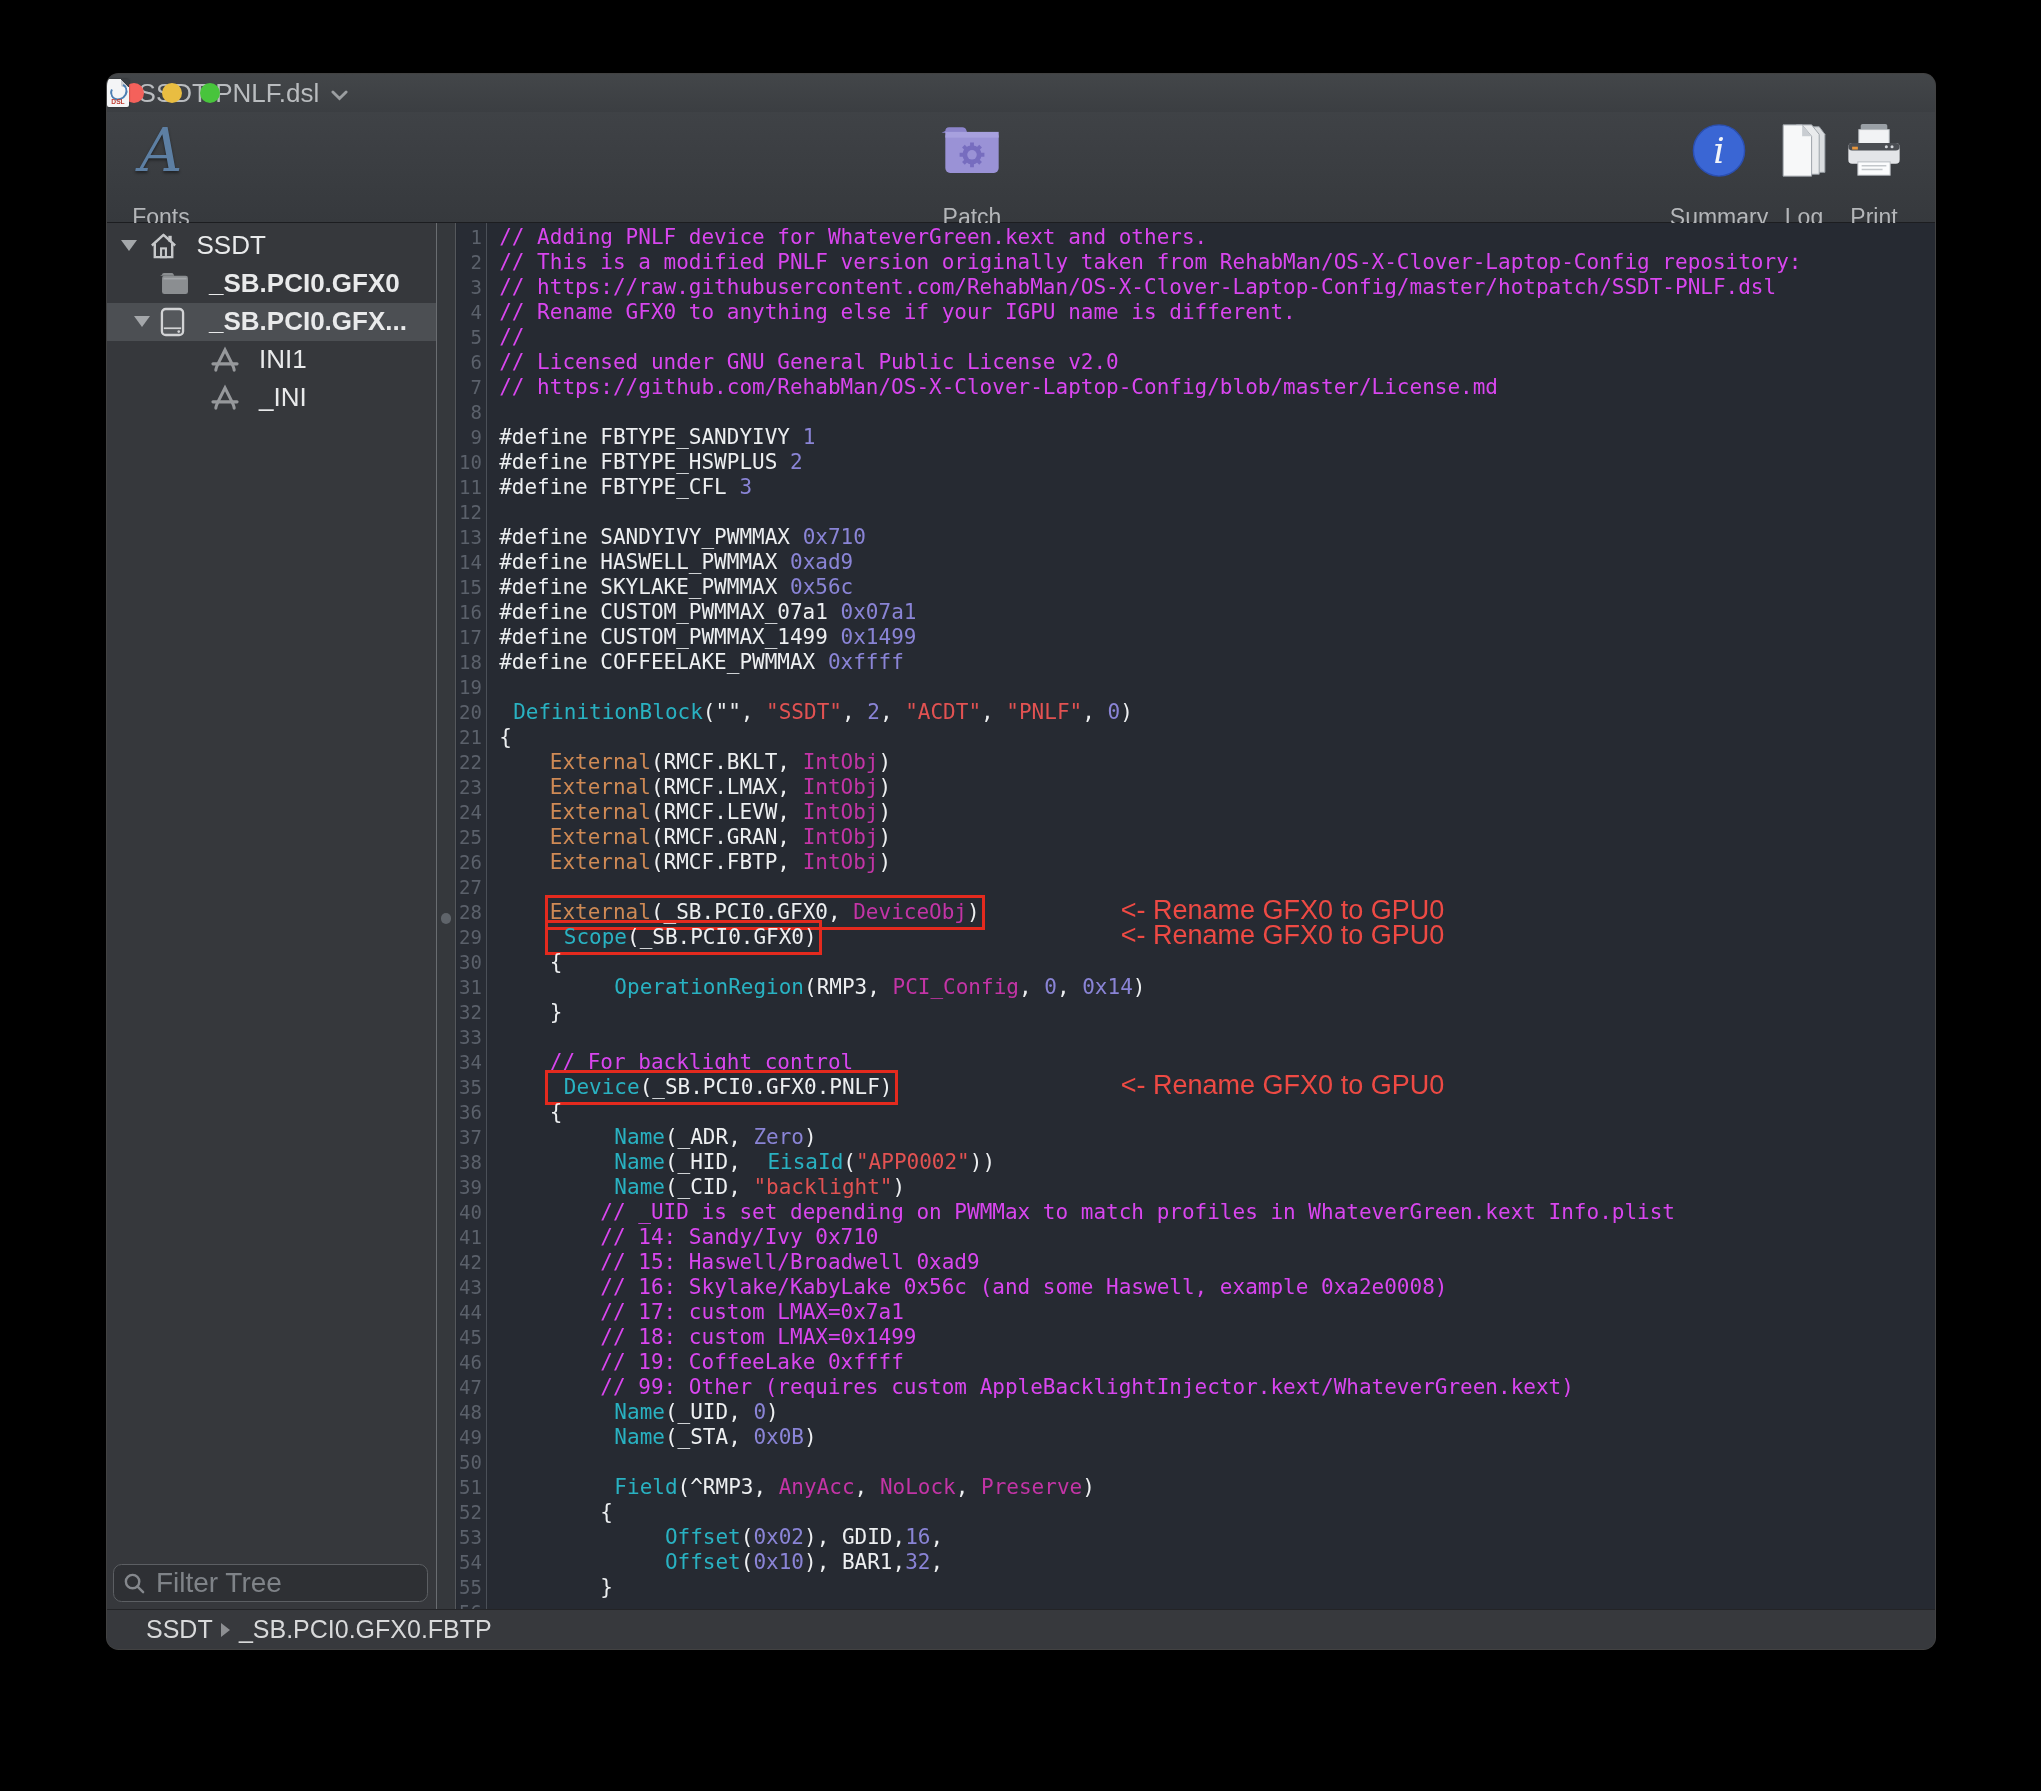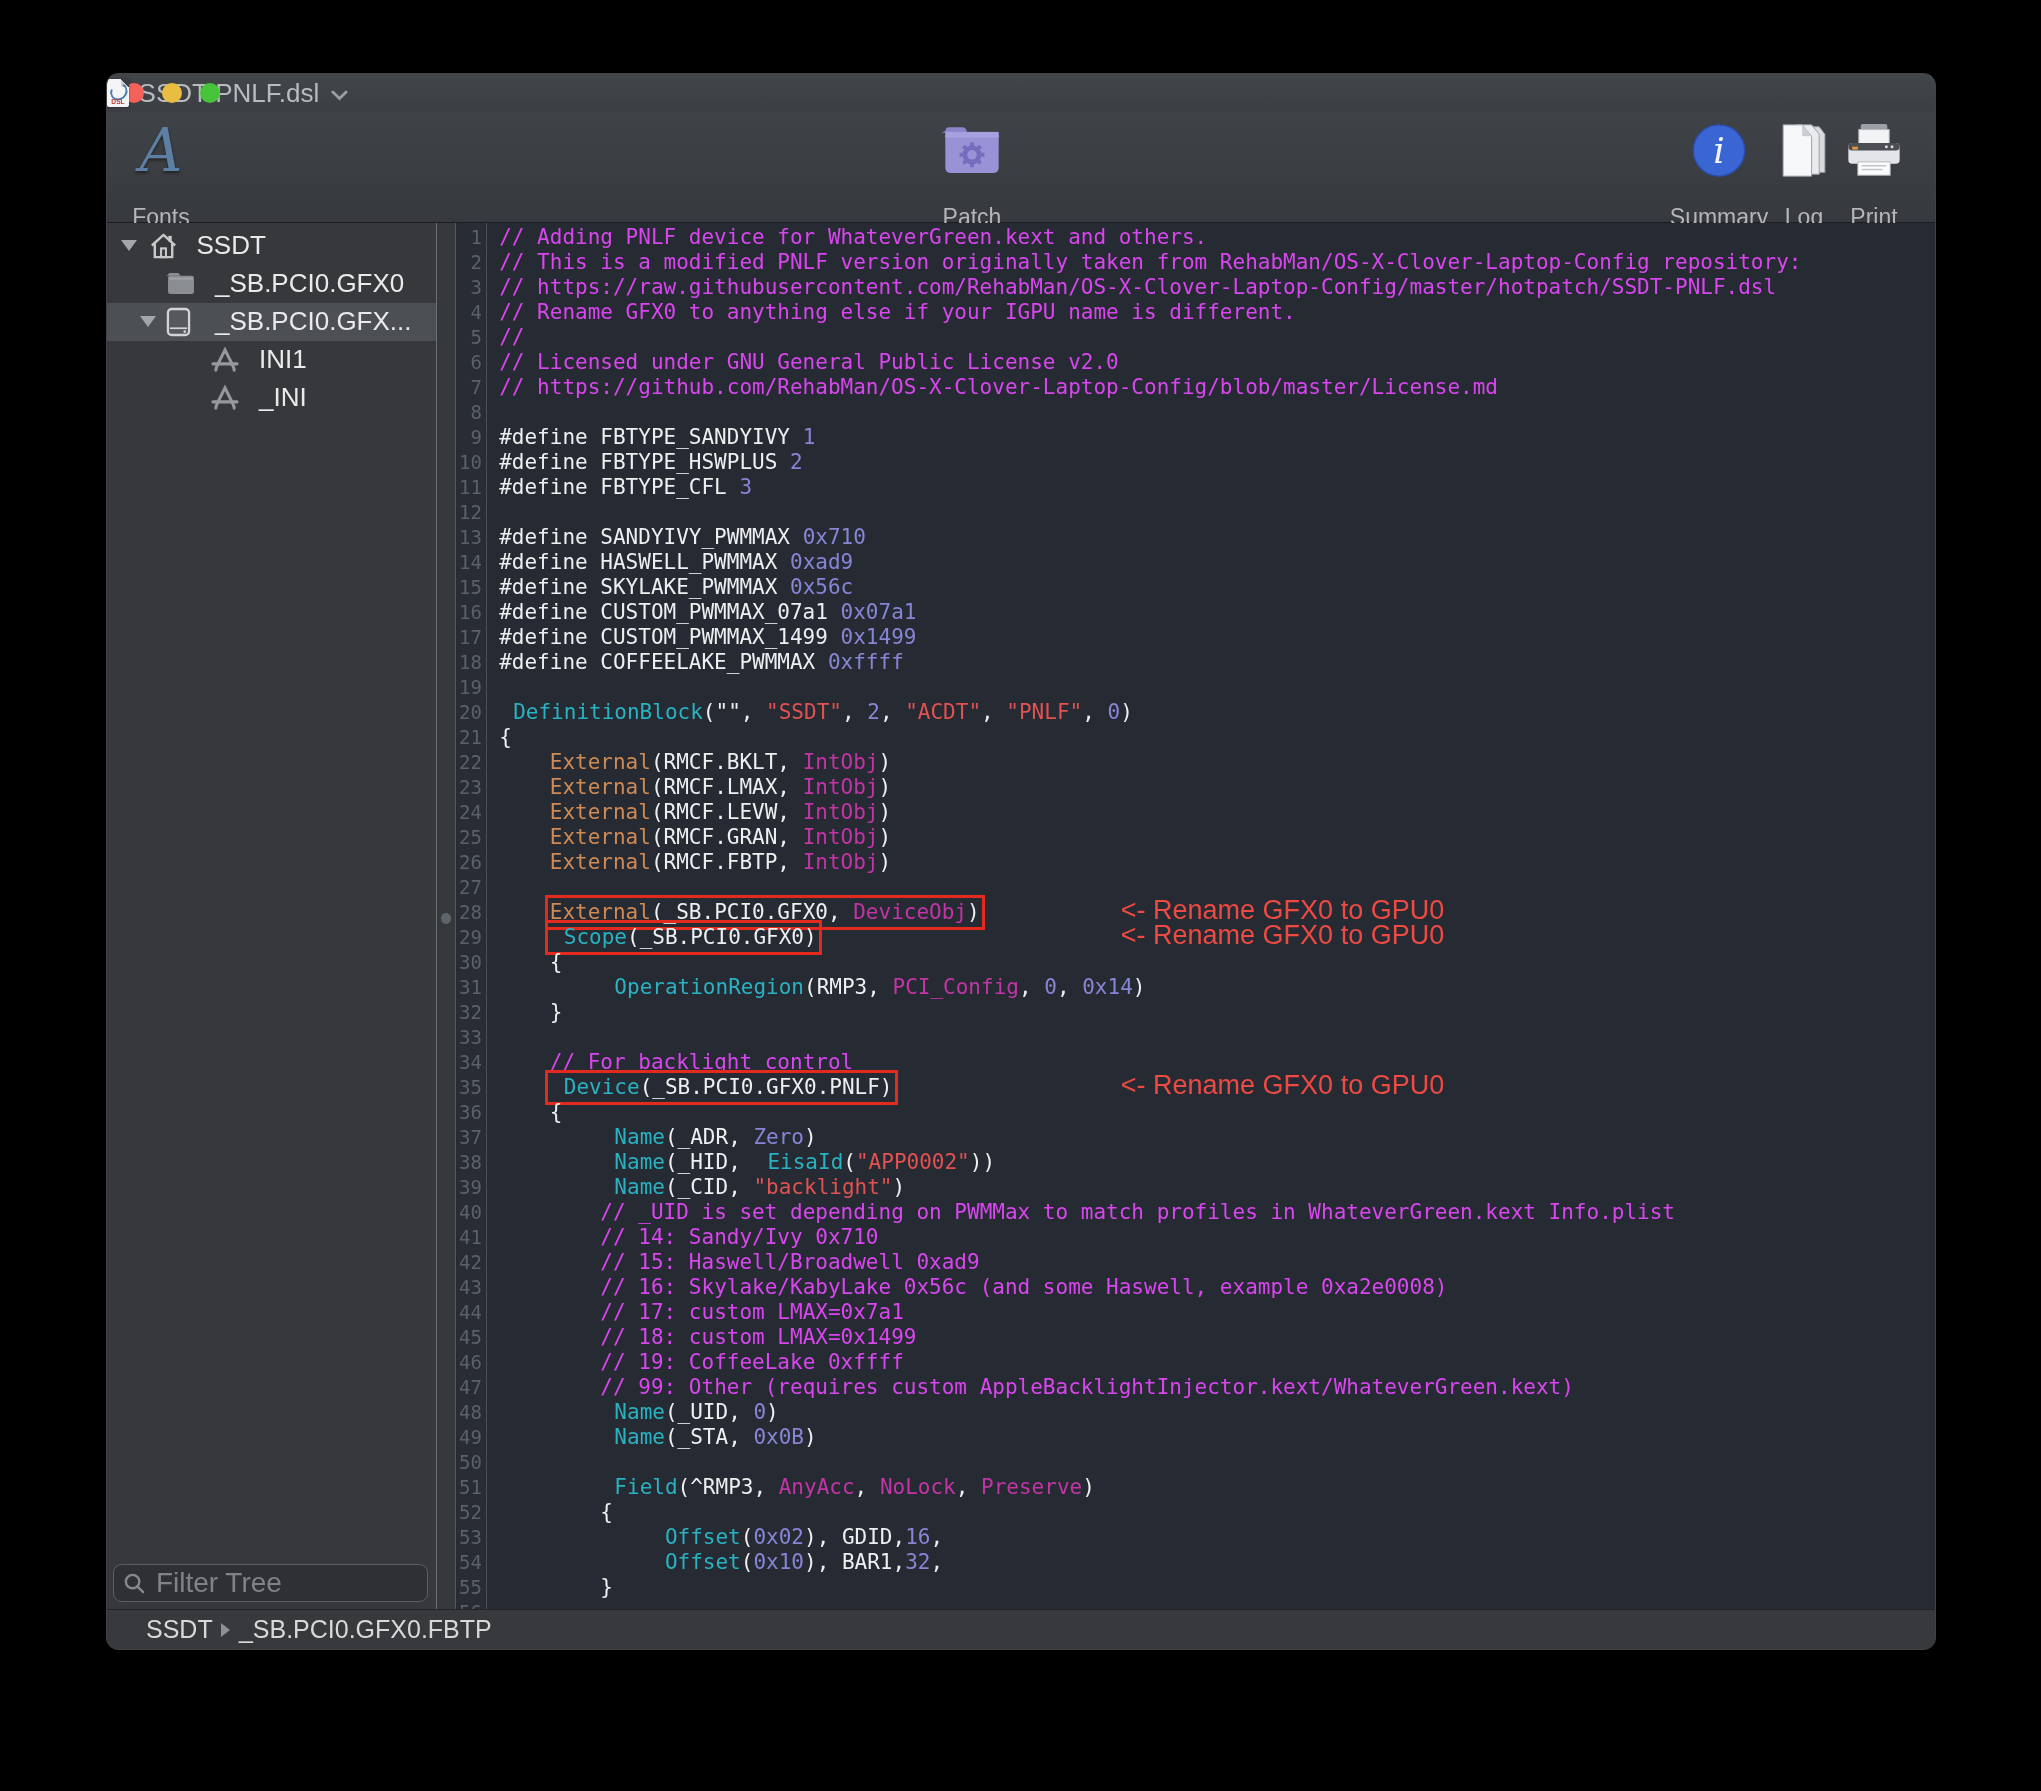--- a/index.html
+++ b/index.html
@@ -33,21 +33,21 @@
   .content{flex:1 1 auto;display:flex;min-height:0;position:relative;}
   
   .sidebar{width:329px;flex:0 0 auto;background:#36383c;border-right:1.9px solid #6a6d71;position:relative;overflow:hidden;}
   .tree{position:absolute;left:0;right:0;top:3.8px;}
   .trow{height:38px;display:flex;align-items:center;position:relative;}
   .trow.sel{background:#4c4f53;}
   .tcell-tri{width:30px;flex:0 0 auto;display:flex;align-items:center;justify-content:flex-start;padding-left:3.8px;box-sizing:border-box;}
   .tri-down{width:0;height:0;border-left:8.6px solid transparent;border-right:8.6px solid transparent;border-top:11.5px solid #a4a7aa;}
   .tcell-icon{width:49px;flex:0 0 auto;display:flex;align-items:center;}
   .tlabel2{font-size:26px;color:#e9eaeb;white-space:nowrap;}
-  .lvl0{padding-left:10.5px;} .lvl1{padding-left:29px;} .lvl2{padding-left:73px;}
+  .lvl0{padding-left:10.5px;} .lvl1{padding-left:23px;font-weight:bold;} .lvl2{padding-left:73px;}
   .filterbox{position:absolute;left:5.7px;right:7.6px;bottom:6.7px;height:38px;border:1.9px solid #5c5f63;border-radius:8.6px;
     background:#2e3034;display:flex;align-items:center;padding:0 9.6px;box-sizing:border-box;gap:7.6px;}
   .filterbox input{flex:1;background:transparent;border:none;outline:none;font-size:28px;color:#d8d9da;
     font-family:"Liberation Sans",sans-serif;}
   .filterbox input::placeholder{color:#7f8388;}
   
   .editor{flex:1 1 auto;position:relative;background:#262a32;overflow:hidden;}
   .col-marker{position:absolute;left:0;top:0;bottom:0;width:18px;background:#35383c;border-right:1.9px solid #55585c;z-index:0;}
   .col-nums{position:absolute;left:20px;top:0;bottom:0;width:29px;background:#282c34;border-right:1.9px solid #4b5058;z-index:0;}
   .dot{position:absolute;left:3.8px;top:690px;width:10.5px;height:10.5px;border-radius:50%;background:#5f646a;z-index:3;}

